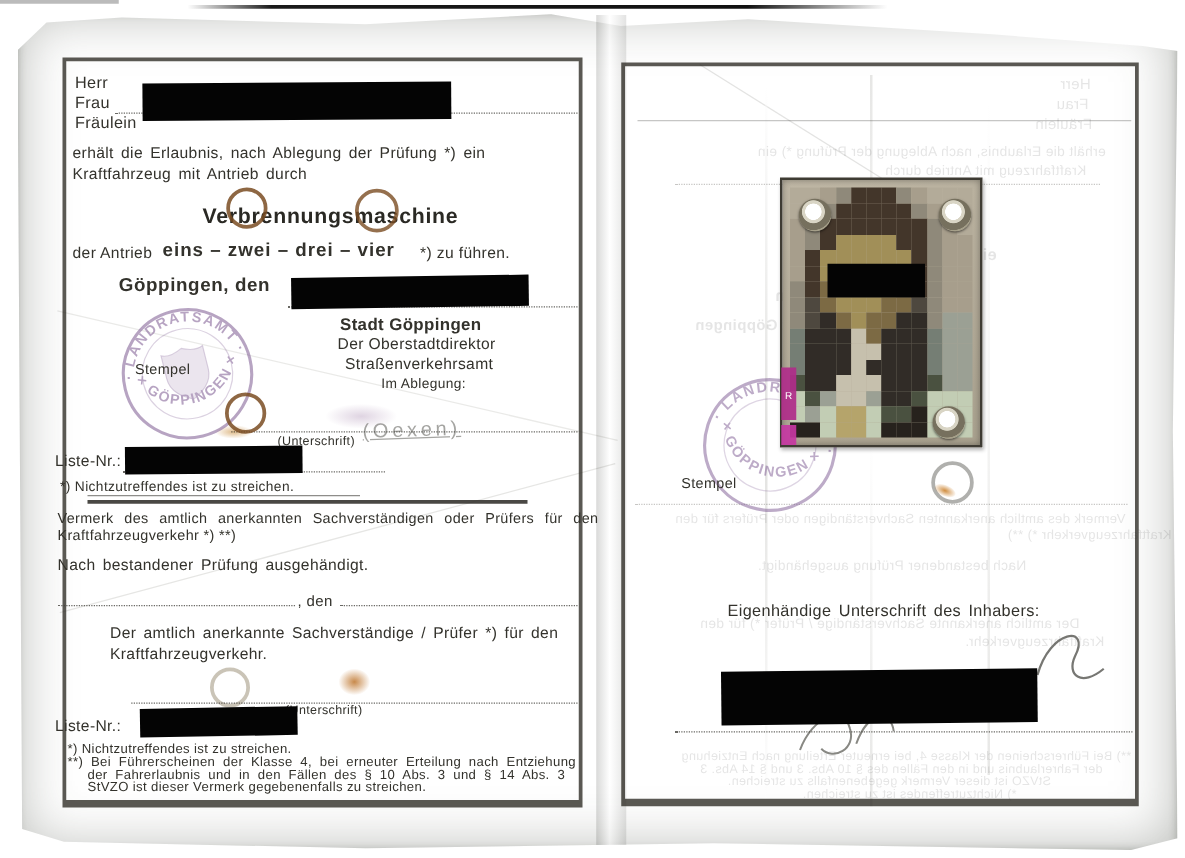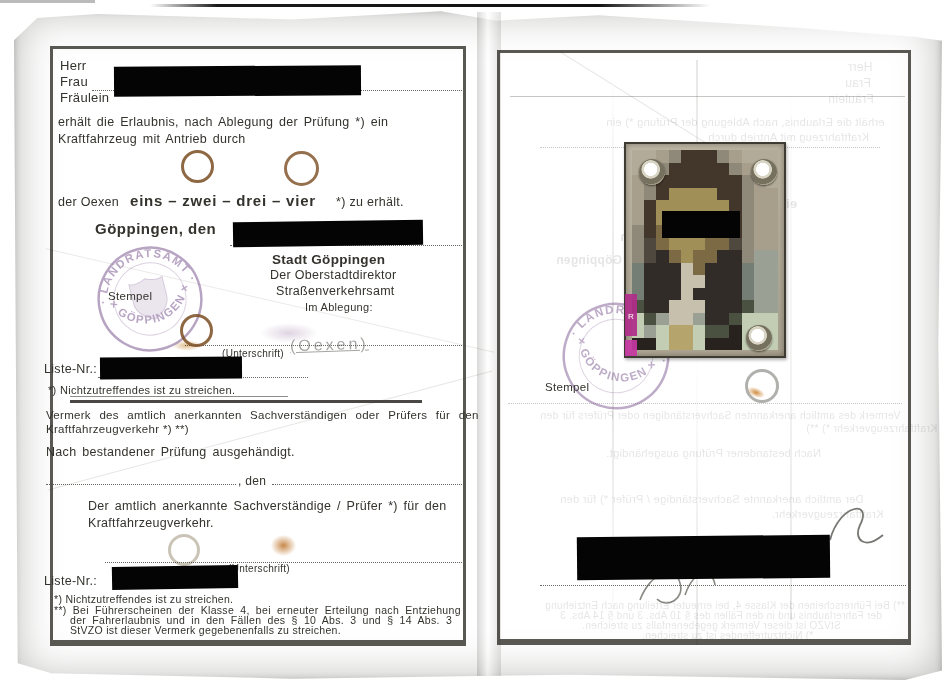--- a/index.html
+++ b/index.html
@@ -64,26 +64,27 @@
   <div class="t" style="left:60px;top:59px;font-size:13px;">Herr</div>
   <div class="t" style="left:60px;top:75px;font-size:13px;">Frau</div>
   <div class="t" style="left:60px;top:91px;font-size:13px;">Fräulein</div>
   <div class="dot" style="left:92px;top:90px;width:370px;"></div>
   <div class="bar" style="left:114px;top:66px;width:247px;height:30px;transform:rotate(-.4deg);"></div>
 
   <div class="t" style="left:58px;top:115px;font-size:12.5px;word-spacing:2px;">erhält die Erlaubnis, nach Ablegung der Prüfung *) ein</div>
   <div class="t" style="left:58px;top:132px;font-size:12.5px;word-spacing:2px;">Kraftfahrzeug mit Antrieb durch</div>
 
   <div class="abs" style="left:150px;top:148px;width:248px;height:50px;background:rgba(255,255,255,.16);"></div>
+  <div class="t b" style="left:162px;top:163px;font-size:17px;letter-spacing:.6px;color:#2a2924;">Verbrennungsmaschine</div>
   <div class="ring" style="left:181px;top:150px;width:27px;height:27px;border:3.5px solid rgba(122,76,34,.85);"></div>
   <div class="ring" style="left:284px;top:151px;width:29px;height:29px;border:3.5px solid rgba(122,76,34,.8);"></div>
 
-  <div class="t" style="left:58px;top:195px;font-size:12.5px;">der Oexen</div>
+  <div class="t" style="left:58px;top:195px;font-size:12.5px;">der Antrieb</div>
   <div class="t b" style="left:130px;top:192px;font-size:15px;letter-spacing:.8px;">eins – zwei – drei – vier</div>
-  <div class="t" style="left:336px;top:195px;font-size:12.5px;">*) zu erhält.</div>
+  <div class="t" style="left:336px;top:195px;font-size:12.5px;">*) zu führen.</div>
 
   <div class="t b" style="left:95px;top:220px;font-size:15px;letter-spacing:.5px;">Göppingen, den</div>
   <div class="dot" style="left:230px;top:245px;width:232px;"></div>
   <div class="bar" style="left:233px;top:221px;width:190px;height:25px;transform:rotate(-.8deg);"></div>
 
   <div class="t b" style="left:272px;top:252px;font-size:13.5px;">Stadt Göppingen</div>
   <div class="t" style="left:270px;top:268px;font-size:12.5px;">Der Oberstadtdirektor</div>
   <div class="t" style="left:276px;top:284px;font-size:12.5px;">Straßenverkehrsamt</div>
   <div class="t" style="left:305px;top:301px;font-size:11px;">Im Ablegung:</div>
 
@@ -391,20 +392,21 @@
   <div class="eyelet" style="left:639px;top:159px;z-index:5;"></div>
   <div class="eyelet" style="left:751px;top:159px;z-index:5;"></div>
   <div class="eyelet" style="left:746px;top:325px;z-index:5;"></div>
 
   <div class="t" style="left:545px;top:381px;font-size:11.5px;z-index:3;">Stempel</div>
 
   <div class="ring" style="left:745px;top:369px;width:28px;height:28px;border:3px solid rgba(112,112,106,.55);"></div>
   <div class="abs" style="left:747px;top:388px;width:18px;height:9px;border-radius:50%;transform:rotate(22deg);
               background:radial-gradient(ellipse, rgba(200,122,32,.85), rgba(200,122,32,0) 75%);"></div>
 
+  <div class="t" style="left:582px;top:482px;font-size:13px;word-spacing:2px;">Eigenhändige Unterschrift des Inhabers:</div>
 
   <svg class="abs" style="left:555px;top:495px;z-index:1;" width="350" height="120" viewBox="0 0 350 120">
     <path d="M275,45 C285,8 318,5 305,30 C298,45 310,55 328,40" fill="none" stroke="#5f5f5a" stroke-width="1.8" opacity=".85"></path>
     <path d="M85,105 C95,78 120,68 125,88 C130,104 112,114 102,104" fill="none" stroke="#6a6a64" stroke-width="1.6" opacity=".8"></path>
     <path d="M130,100 C140,72 158,74 160,90" fill="none" stroke="#6a6a64" stroke-width="1.6" opacity=".8"></path>
   </svg>
   <div class="dot" style="left:540px;top:585px;width:366px;z-index:2;"></div>
   <div class="bar" style="left:577px;top:536px;width:253px;height:43px;transform:rotate(-.6deg);z-index:3;"></div>
 
 </div>

